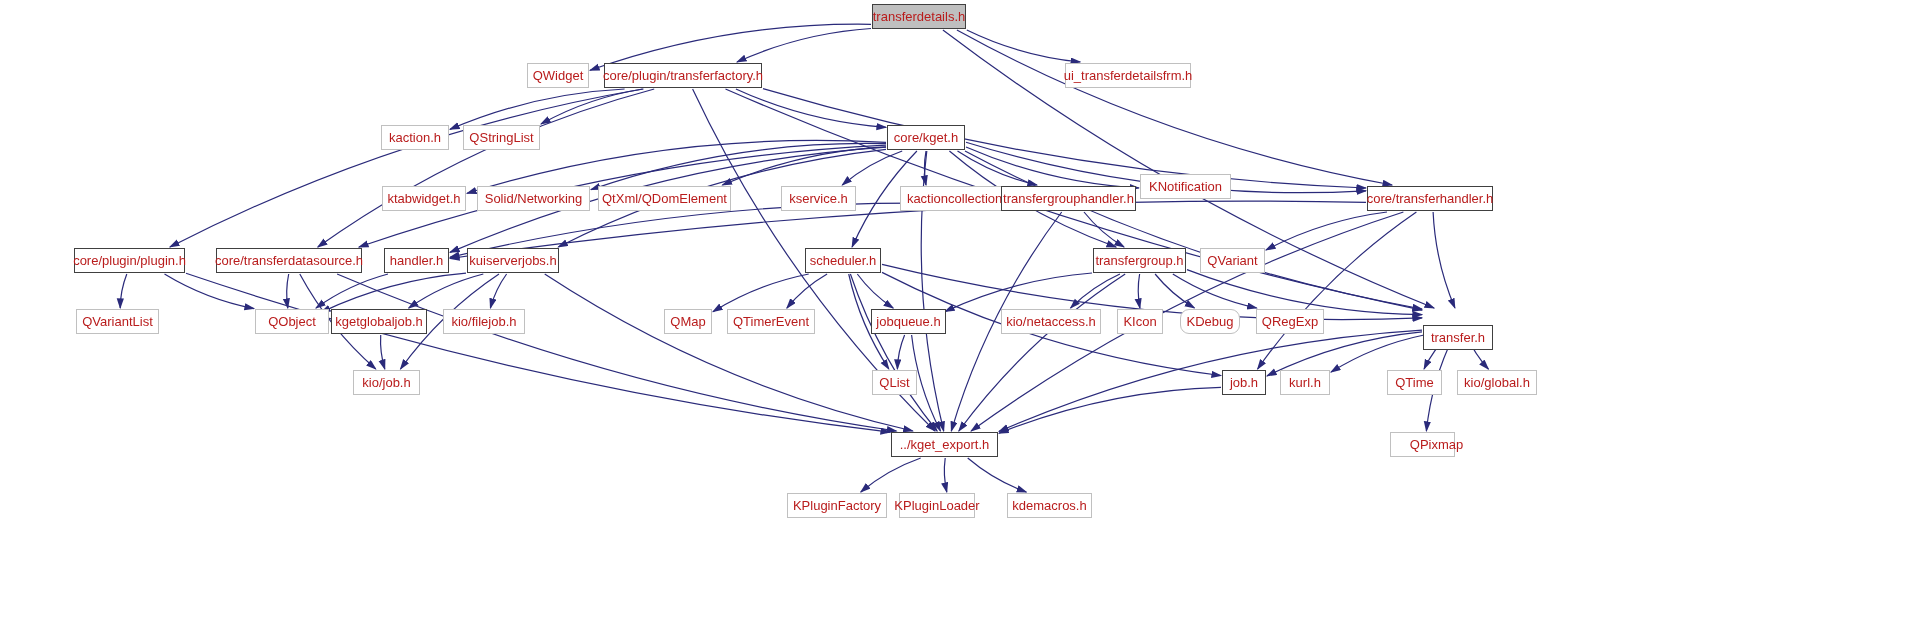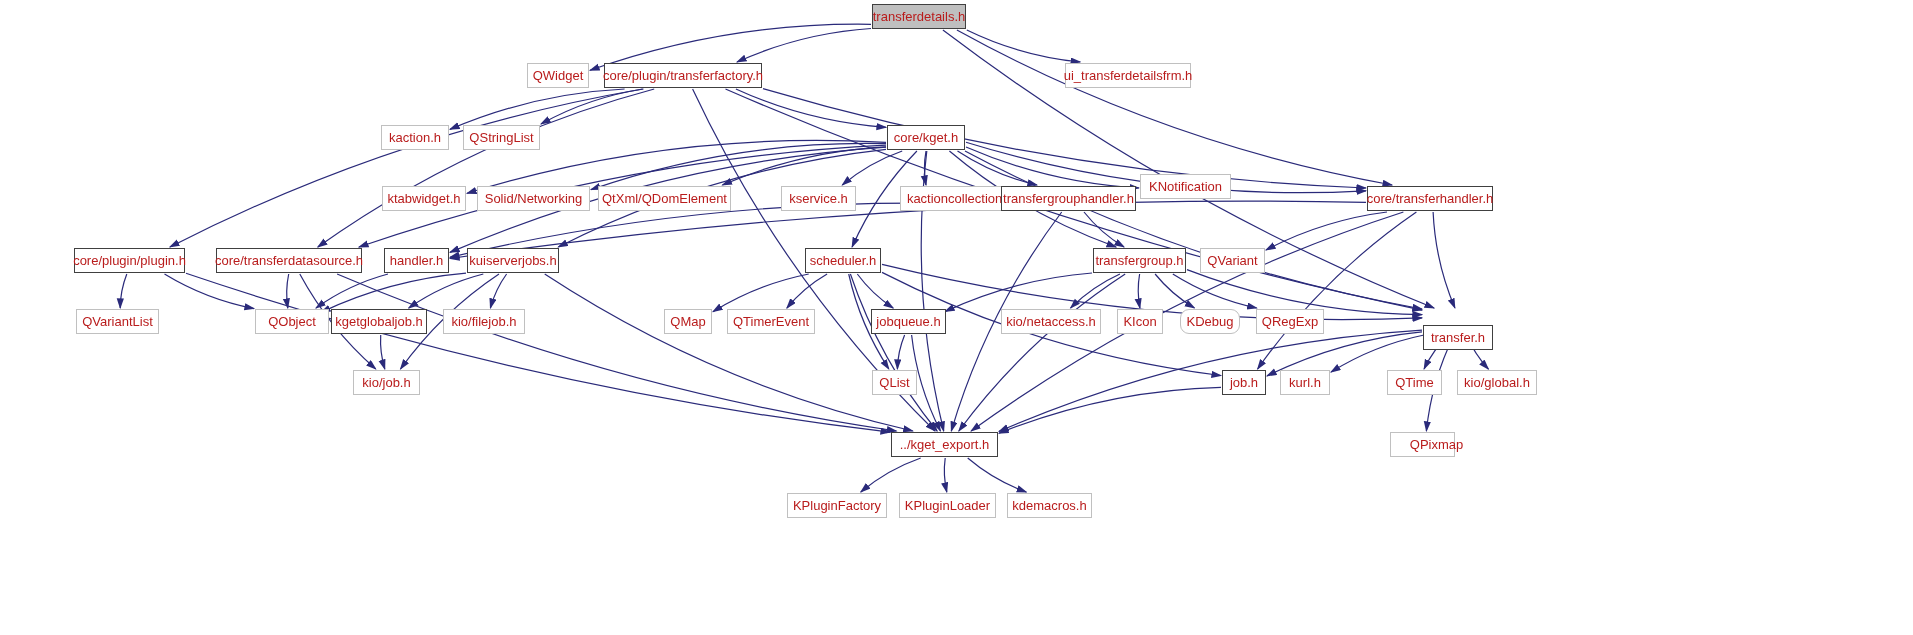--- a/index.html
+++ b/index.html
@@ -166,16 +166,16 @@
       <div class="node strong" style="left: 1423px; top: 309px; width: 70px; margin-top: 16px;">transfer.h</div>
       <div class="node " style="left: 353px; top: 370px; width: 67px;">kio/job.h</div>
       <div class="node " style="left: 872px; top: 370px; width: 45px;">QList</div>
       <div class="node strong" style="left: 1222px; top: 370px; width: 44px;">job.h</div>
       <div class="node " style="left: 1280px; top: 370px; width: 50px;">kurl.h</div>
       <div class="node " style="left: 1387px; top: 370px; width: 55px;">QTime</div>
       <div class="node " style="left: 1457px; top: 370px; width: 80px;">kio/global.h</div>
       <div class="node strong" style="left: 891px; top: 432px; width: 107px;">../kget_export.h</div>
       <div class="node " style="left: 1390px; top: 432px; width: 65px; padding-left: 28px;">QPixmap</div>
       <div class="node " style="left: 787px; top: 493px; width: 100px;">KPluginFactory</div>
-      <div class="node " style="left: 899px; top: 493px; width: 97px;">KPluginLoader</div>
+      <div class="node " style="left: 899px; top: 493px; width: 76px;">KPluginLoader</div>
       <div class="node " style="left: 1007px; top: 493px; width: 85px;">kdemacros.h</div>
     </div>
 </div>
 
 </body></html>

